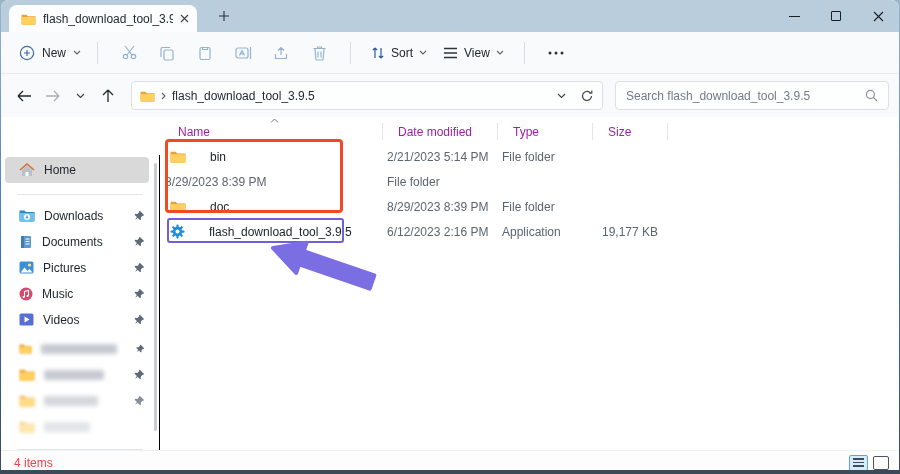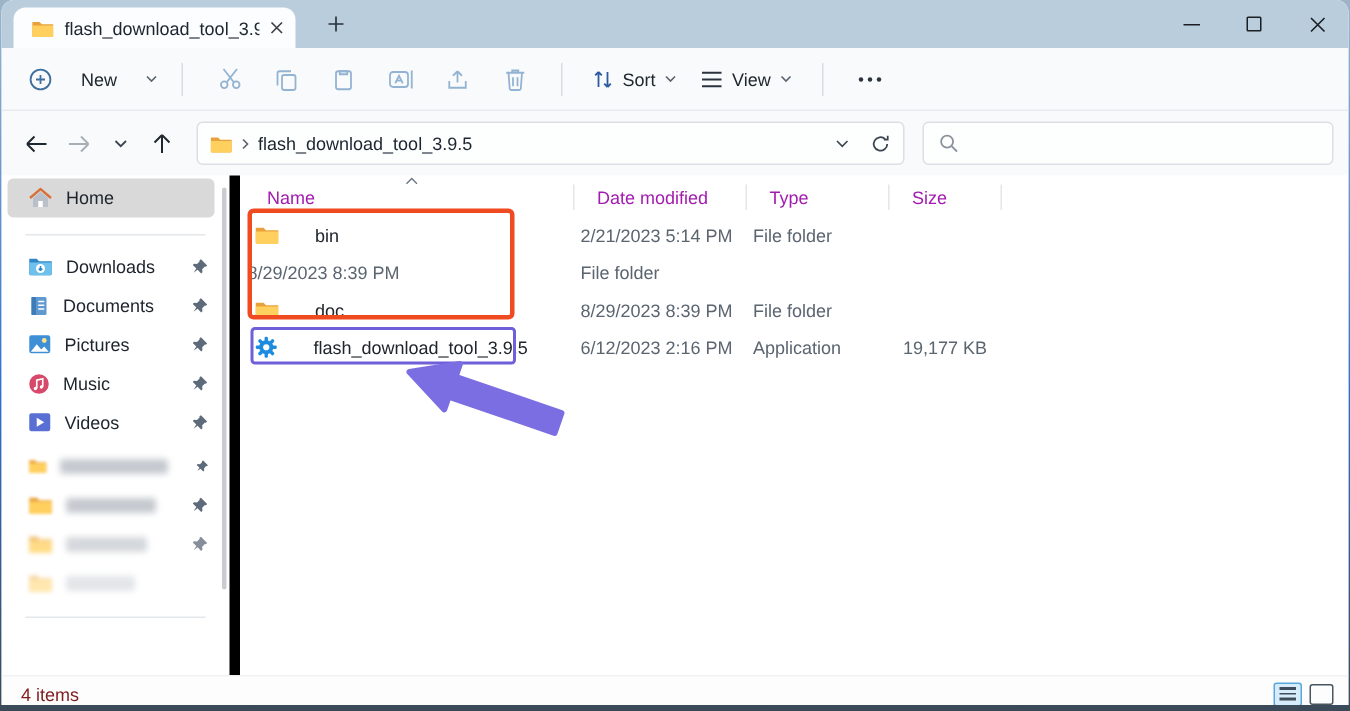--- a/index.html
+++ b/index.html
@@ -20,21 +20,21 @@
   .icon-btn { display:flex; align-items:center; justify-content:center; cursor:default; }
   .newtab { width:26px; height:26px; margin:0 0 3px 14px; border-radius:4px; }
   .wincontrols { position:absolute; right:0; top:0; height:32px; display:flex; }
   .winbtn { width:42px; height:32px; display:flex; align-items:center; justify-content:center; }
   .min-glyph { width:11px; height:0; border-top:1px solid #1b1f24; }
   .max-glyph { width:10px; height:10px; border:1px solid #1b1f24; border-radius:1px; }
 
   
   .toolbar { height:42px; flex:0 0 42px; background:#f9fafb; border-bottom:1px solid #e7eaee;
              display:flex; align-items:center; padding:0 14px; }
-  .tb-new { display:flex; align-items:center; gap:19px; padding:0 4px; color:#20282f; }
+  .tb-new { display:flex; align-items:center; gap:7px; padding:0 4px; color:#20282f; }
   .tb-sep { width:1px; height:22px; background:#d9dde2; margin:0 12px; }
   .tbtn { width:38px; height:30px; display:flex; align-items:center; justify-content:center; border-radius:4px; }
   .tb-group { display:flex; align-items:center; gap:6px; padding:0 8px; color:#20282f; }
   .muted svg { stroke:#93b3d2; }
 
   
   .addressrow { height:43px; flex:0 0 43px; background:#f9fafb; display:flex; align-items:center;
                 padding:0 10px; gap:2px; }
   .navbtn { width:26px; height:28px; display:flex; align-items:center; justify-content:center; border-radius:4px; }
   .crumbbox { flex:1; height:29px; margin:0 10px 0 8px; background:#fdfefe; border:1px solid #dcdfe3;
@@ -42,21 +42,21 @@
   .crumb-path { color:#1c2530; }
   .crumb-spacer { flex:1; }
   .searchbox { width:274px; height:29px; background:#fdfefe; border:1px solid #dcdfe3; border-radius:4px;
                display:flex; align-items:center; padding:0 10px; }
   .searchbox input { flex:1; border:none; outline:none; background:transparent; font:12px "Liberation Sans",sans-serif;
                      color:#4c5662; }
   .searchbox input::placeholder { color:#717c88; }
 
   
   .main { flex:1; display:flex; background:#fff; min-height:0; }
-  .sidebar { width:159px; flex:0 0 159px; position:relative; padding-top:2px; border-right:7px solid #000000; }
+  .sidebar { width:159px; flex:0 0 159px; position:relative; padding-top:2px; border-right:1px solid #000000;margin-top:38px; }
   .sbitem { height:25px; margin:0 10px 1px 4px; border-radius:4px; display:flex; align-items:center;
             gap:9px; padding:0 4px 0 14px; color:#1d242c; }
   .sbitem.selected { height:26px; background:#d9d9d9; }
   .sb-label { flex:1; white-space:nowrap; overflow:hidden; }
   .sb-divider { border-top:1px solid #e4e7ea; margin:11px 16px 8px 16px; }
   .sb-blur { margin-top:4px; }
   .blurbar { height:10px; border-radius:2px; background:#c6cad0; filter:blur(2px); }
   .sb-scroll { position:absolute; right:2px; top:8px; width:3px; height:268px; background:#c9cdd1; border-radius:2px; }
 
   
@@ -73,21 +73,21 @@
   .cell-size { text-align:right; padding-right:9px; }
 
   
   .ann { position:absolute; pointer-events:none; }
   .ann-orange { left:5px; top:22px; width:178px; height:74px; border:3px solid #f04a21; border-radius:4px; }
   .ann-purple { left:7px; top:101px; width:177px; height:25px; border:2px solid #6f5fd8; border-radius:3px; }
   .ann-arrow { left:100px; top:120px; width:120px; height:55px; }
 
   
   .statusbar { height:20px; flex:0 0 20px; background:#fdfdfe; border-top:1px solid #f0f1f3;
-               display:flex; align-items:center; padding:4px 10px 0 13px; color:#7f1d1d; }
+               display:flex; align-items:center; padding:4px 10px 0 13px; color:#ef4444; }
   .view-toggles { margin-left:auto; display:flex; align-items:center; gap:5px; }
   .vt-details { width:19px; height:16px; background:#d7ecfa; border:1px solid #58a8de; border-radius:2px;
                 display:flex; flex-direction:column; justify-content:center; gap:2px; padding:0 3px; }
   .vt-details i { display:block; height:1.5px; background:#3f4c59; }
   .vt-large { width:16px; height:14px; border:1.5px solid #4a5560; border-radius:2px; }
 
   svg { display:block; }
 </style>
 </head>
 <body>
@@ -240,20 +240,21 @@
         <span class="crumb-path">flash_download_tool_3.9.5</span>
         <span class="crumb-spacer"></span>
         <svg width="9" height="6" viewBox="0 0 9 6" fill="none" stroke="#3c454f" stroke-width="1.1">
             <path d="M1 1l3.5 3.5L8 1"></path>
           </svg>
         <svg width="14" height="14" viewBox="0 0 14 14" fill="none" stroke="#3c454f" stroke-width="1.2" style="margin-left:8px">
             <path d="M11.5 7a4.5 4.5 0 1 1-1.4-3.3M11.8 1.5v2.6H9.2"></path>
           </svg>
       </div>
       <div class="searchbox">
+        <input type="text" placeholder="Search flash_download_tool_3.9.5" style="">
         <svg width="13" height="13" viewBox="0 0 13 13" fill="none" stroke="#8a929c" stroke-width="1.2">
             <circle cx="5.4" cy="5.4" r="4"></circle>
             <path d="M8.4 8.4L12 12"></path>
           </svg>
       </div>
     </div>
 
     <div class="main">
 
       <div class="sidebar">

